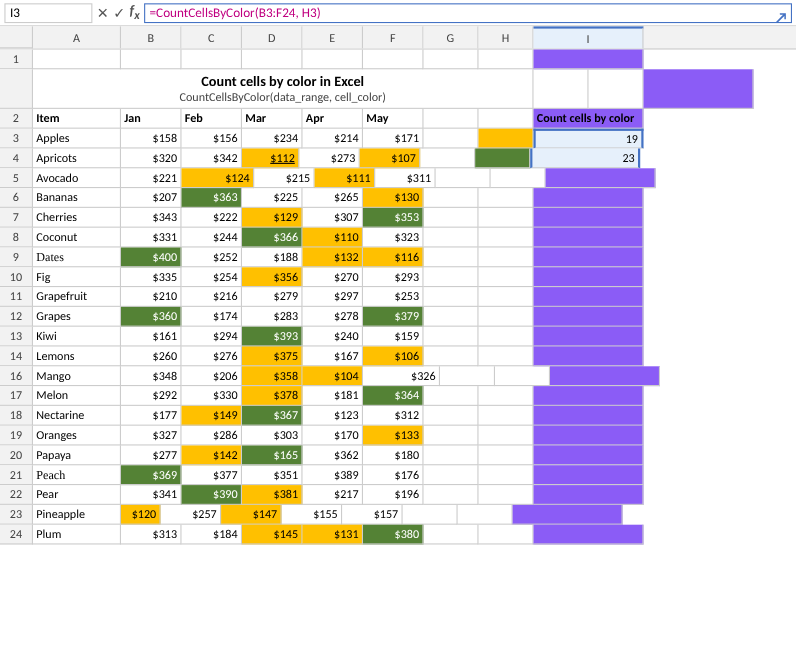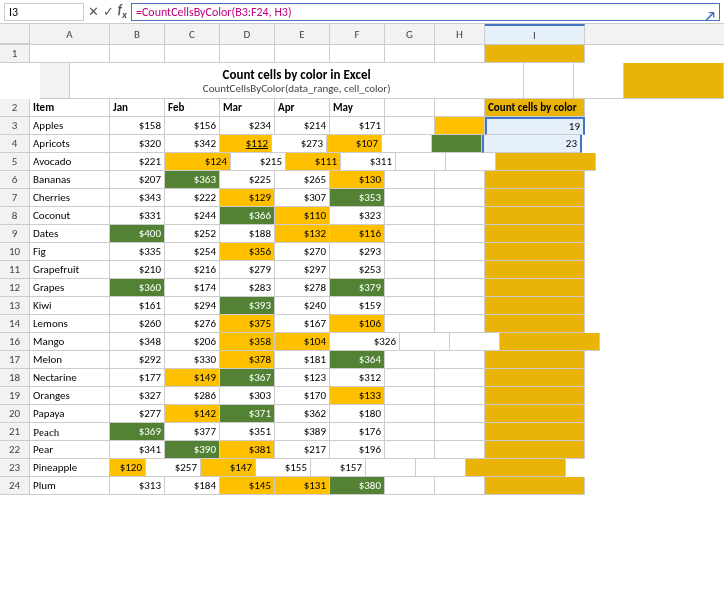--- a/index.html
+++ b/index.html
@@ -58,21 +58,21 @@
     }
     .cell.num { justify-content: flex-end; }
     .cell.bold { font-weight: bold; }
 
     
     .bg-yellow { background-color: #ffc000; color: #000; }
     .bg-green { background-color: #548235; color: #fff; }
 
     
     .col-i-header { background: #e6f0fb !important; border-top: 2px solid #4472c4; }
-    .col-i-cell { background: #eab308; }
+    .col-i-cell { background: #8b5cf6; }
 
     
     .arrow-indicator {
       position: absolute; top: 8px; right: 8px;
       color: #4472c4; font-size: 14px; font-weight: bold;
     }
   </style>
 </head>
 <body>
 
@@ -110,21 +110,21 @@
       <div class="cell" style="width:55px;"></div>
       <div class="cell" style="width:55px;"></div>
       <div class="cell" style="width:55px;"></div>
       <div class="cell" style="width:55px;"></div>
       <div class="cell" style="width:55px;"></div>
       <div class="cell" style="width:50px;"></div>
       <div class="cell" style="width:50px;"></div>
       <div class="cell col-i-cell" style="width:100px;"></div>
     </div>
 
-    <div class="grid-row" style="height:36px;padding-left:40px;">
+    <div class="grid-row" style="height:36px;">
       <div class="row-num" style="height:36px;"></div>
       <div style="width:455px;height:36px;border-right:1px solid #ccc;border-bottom:1px solid #ccc;display:flex;flex-direction:column;align-items:center;justify-content:center;">
         <div style="font-weight:bold;font-size:13px;">Count cells by color in Excel</div>
         <div style="font-size:11px;color:#444;">CountCellsByColor(data_range, cell_color)</div>
       </div>
       <div class="cell" style="width:50px;height:36px;"></div>
       <div class="cell" style="width:50px;height:36px;"></div>
       <div class="cell col-i-cell" style="width:100px;height:36px;"></div>
     </div>
 
@@ -209,21 +209,21 @@
           <div class="cell num" style="width: 55px;">$244</div>
           <div class="cell num bg-green" style="width: 55px;">$366</div>
           <div class="cell num bg-yellow" style="width: 55px; text-align: center;">$110</div>
           <div class="cell num" style="width: 55px;">$323</div>
           <div class="cell" style="width: 50px;"></div>
           <div class="cell" style="width: 50px;"></div>
           <div class="cell num col-i-cell" style="width: 100px;"></div>
         </div>
         <div class="grid-row">
           <div class="row-num">9</div>
-          <div class="cell" style="width: 80px;">Dates</div>
+          <div class="cell" style="width: 80px; font-family: Liberation Serif, serif;">Dates</div>
           <div class="cell num bg-green" style="width: 55px;">$400</div>
           <div class="cell num" style="width: 55px;">$252</div>
           <div class="cell num" style="width: 55px;">$188</div>
           <div class="cell num bg-yellow" style="width: 55px;">$132</div>
           <div class="cell num bg-yellow" style="width: 55px;">$116</div>
           <div class="cell" style="width: 50px;"></div>
           <div class="cell" style="width: 50px;"></div>
           <div class="cell num col-i-cell" style="width: 100px;"></div>
         </div>
         <div class="grid-row">
@@ -332,21 +332,21 @@
           <div class="cell num bg-yellow" style="width: 55px;">$133</div>
           <div class="cell" style="width: 50px;"></div>
           <div class="cell" style="width: 50px;"></div>
           <div class="cell num col-i-cell" style="width: 100px;"></div>
         </div>
         <div class="grid-row">
           <div class="row-num">20</div>
           <div class="cell" style="width: 80px;">Papaya</div>
           <div class="cell num" style="width: 55px;">$277</div>
           <div class="cell num bg-yellow" style="width: 55px;">$142</div>
-          <div class="cell num bg-green" style="width: 55px;">$371</div>
+          <div class="cell num bg-green" style="width: 55px;">$165</div>
           <div class="cell num" style="width: 55px;">$362</div>
           <div class="cell num" style="width: 55px;">$180</div>
           <div class="cell" style="width: 50px;"></div>
           <div class="cell" style="width: 50px;"></div>
           <div class="cell num col-i-cell" style="width: 100px;"></div>
         </div>
         <div class="grid-row">
           <div class="row-num">21</div>
           <div class="cell" style="width: 80px; font-family: Liberation Serif, serif;">Peach</div>
           <div class="cell num bg-green" style="width: 55px;">$369</div>

